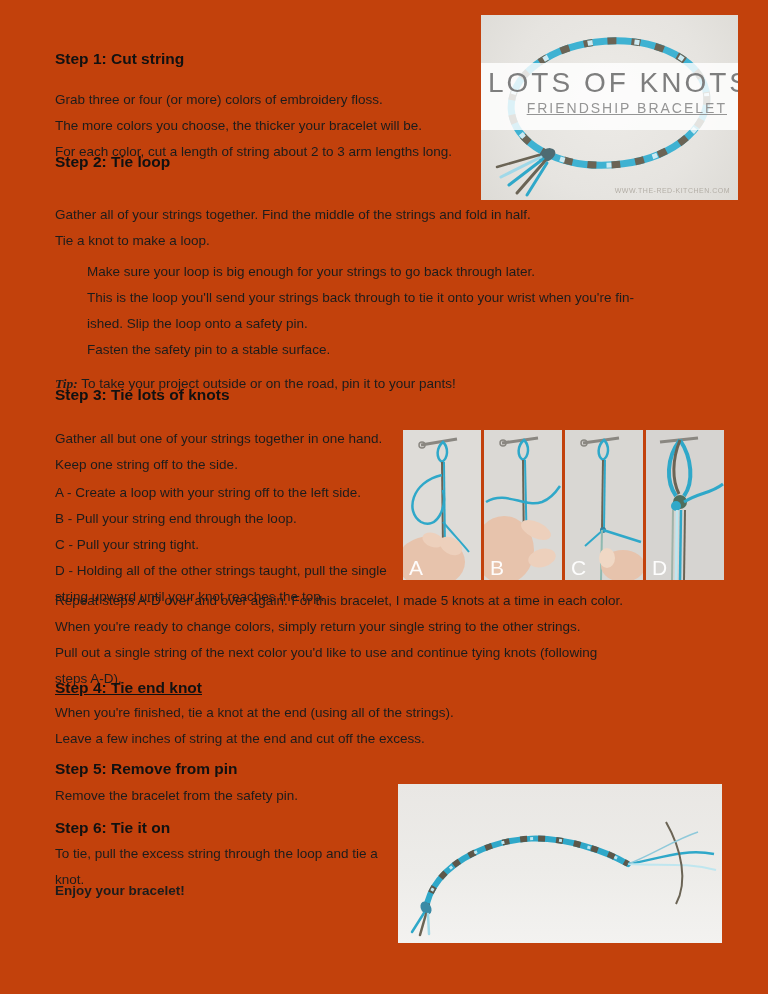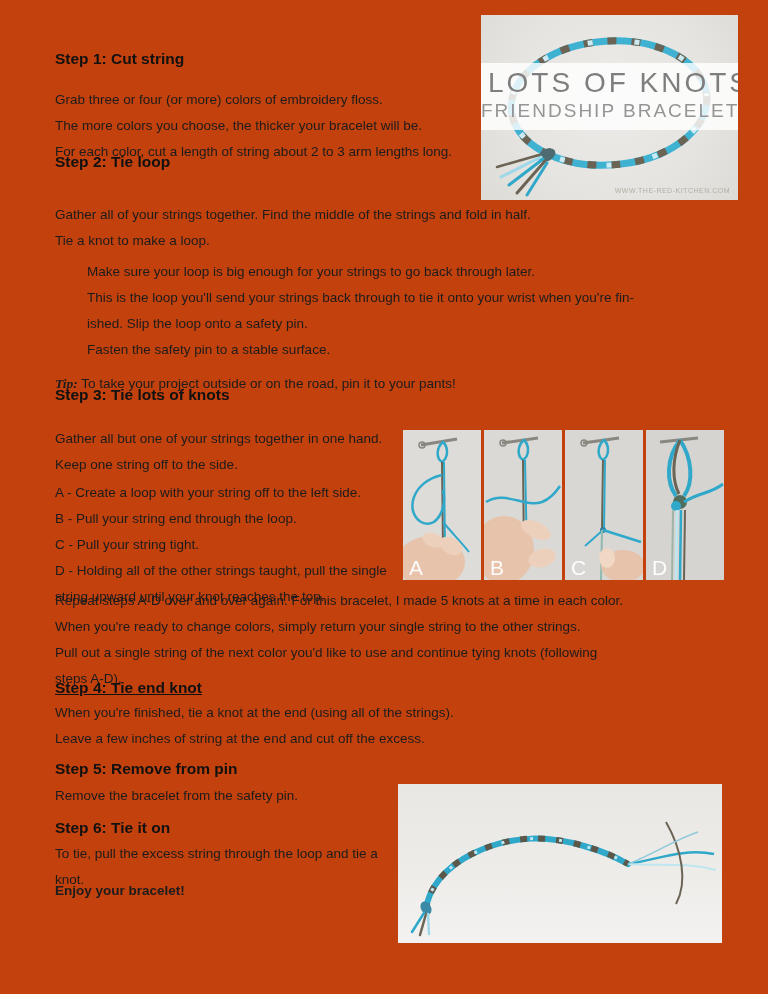--- a/index.html
+++ b/index.html
@@ -22,21 +22,21 @@
   .hero-banner{
     position:absolute;left:0;top:48px;width:257px;height:67px;
     background:rgba(255,255,255,0.82);
   }
   .hero-title{
     display:block;margin:4px 0 0 7px;font-size:28px;letter-spacing:3px;
     color:#7e7e7e;font-weight:normal;white-space:nowrap;
   }
   .hero-subtitle{
     display:block;text-align:right;padding-right:11px;margin-top:1px;
-    font-size:19px;letter-spacing:2px;color:#959595;white-space:nowrap;
+    font-size:14px;letter-spacing:2px;color:#959595;white-space:nowrap;text-decoration:underline;
   }
   .hero-watermark{
     position:absolute;right:8px;bottom:6px;font-size:7px;letter-spacing:0.5px;color:#b3aea6;
   }
 
   
   .strip{left:403px;top:430px;display:flex;gap:3px;}
   .panel{position:relative;width:78px;height:150px;overflow:hidden;}
   .panel-a{background:#dedcd8;}
   .panel-b{background:#dbd9d5;}

